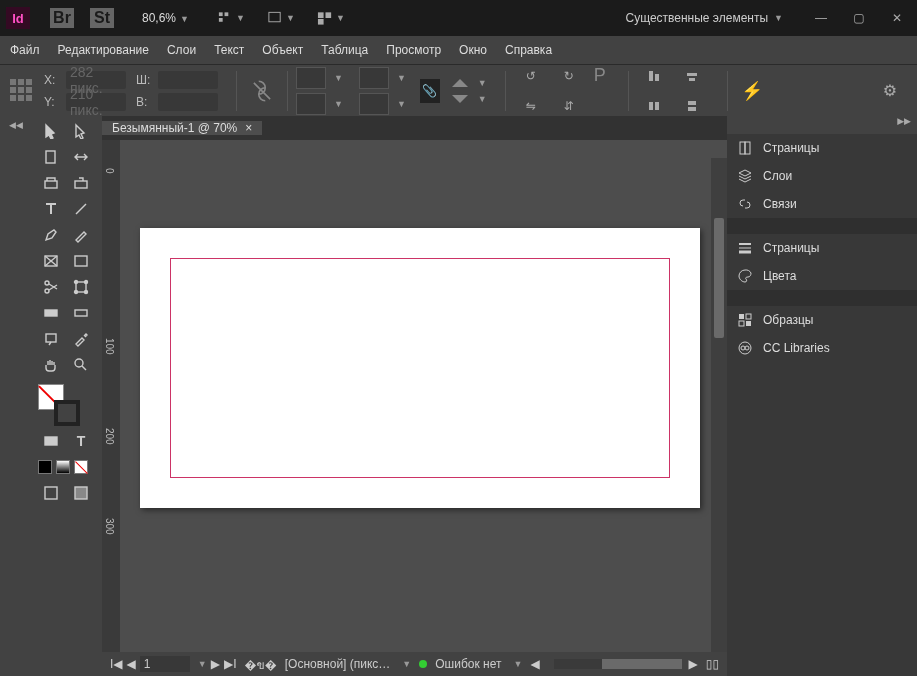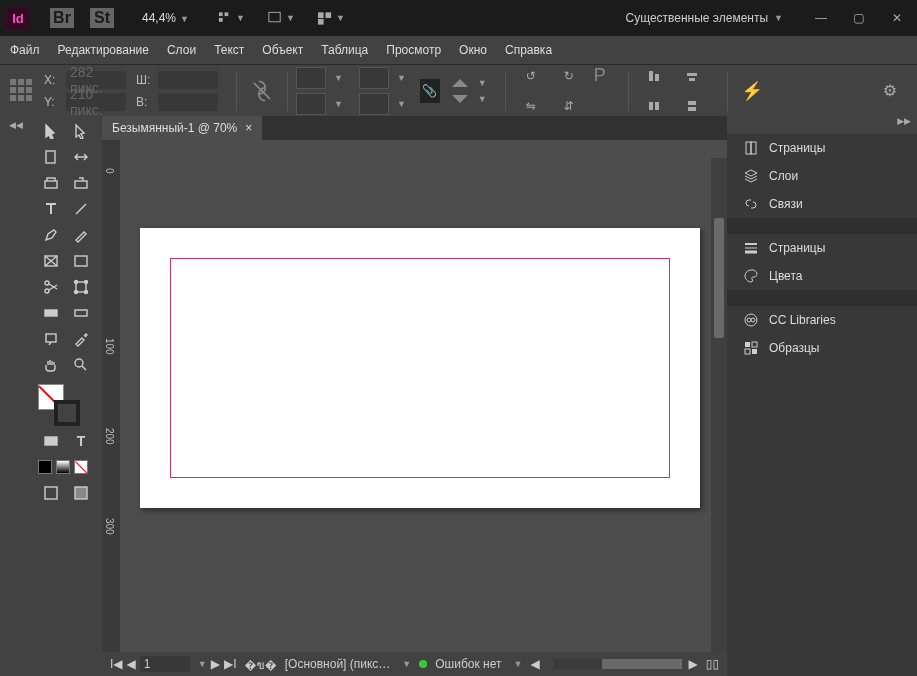--- a/index.html
+++ b/index.html
@@ -33,52 +33,52 @@
 .tool-row { display:flex; gap:4px; margin-bottom:4px; }
 .tool { width:26px; height:22px; display:flex; align-items:center; justify-content:center; }
 .tool svg { width:16px; height:16px; stroke:#ccc; fill:none; stroke-width:1.4; }
 .fillstroke { width:42px; height:42px; position:relative; margin:4px 0; }
 .fillstroke .fill { position:absolute; width:26px; height:26px; background:#fff; border:1px solid #888; }
 .fillstroke .fill .diag { position:absolute; width:140%; height:2px; background:#e00; transform:rotate(45deg); top:50%; left:-20%; }
 .fillstroke .stroke { position:absolute; right:0; bottom:0; width:26px; height:26px; border:4px solid #222; background:#424242; }
 .tiny-row { display:flex; gap:4px; margin-top:4px; }
 .tiny-row .sw { width:14px; height:14px; border:1px solid #777; }
 .canvas-zone { flex:1; display:flex; flex-direction:column; background:#4d4d4d; position:relative; }
-.doc-tab { height:24px; background:#323232; display:flex; }
+.doc-tab { height:24px; background:#323232; display:flex;align-items:center; }
 .doc-tab .tab { background:#4d4d4d; padding:0 10px; display:flex; align-items:center; color:#ddd; gap:8px; }
 .ruler-h { height:18px; background:#3a3a3a; display:flex; margin-left:18px; position:relative; overflow:hidden; }
 .doc-scroll { flex:1; display:flex; overflow:hidden; }
 .ruler-v { width:18px; background:#3a3a3a; position:relative; }
 .ruler-v .tick { position:absolute; left:2px; color:#bbb; font-size:10px; writing-mode:vertical-lr; }
 .page-area { flex:1; background:#4d4d4d; position:relative; }
 .page { position:absolute; background:#fff; box-shadow:2px 2px 6px rgba(0,0,0,.5); }
 .margin { position:absolute; border:1px solid #c36; }
 .scrollbar-v { width:16px; background:#3f3f3f; }
 .scrollbar-v .thumb { width:10px; height:120px; background:#6a6a6a; margin:60px auto; border-radius:2px; }
 .statusbar { height:24px; background:#424242; display:flex; align-items:center; padding:0 8px; gap:8px; color:#ccc; }
 .statusbar .pgnav { display:flex; align-items:center; gap:4px; }
 .statusbar .pgbox { width:50px; height:16px; background:#383838; display:flex; align-items:center; padding:0 4px; }
 .green-dot { width:8px; height:8px; background:#3c3; border-radius:50%; }
 .scrollbar-h { flex:1; height:10px; background:#3a3a3a; margin:0 6px; position:relative; }
 .scrollbar-h .thumb { position:absolute; height:10px; width:80px; background:#6a6a6a; left:40%; }
 .panelcol { width:190px; background:#383838; display:flex; flex-direction:column; }
 .panelcol .collapse { height:18px; text-align:right; padding-right:6px; color:#aaa; font-size:9px; background:#424242;}
-.panel-item { height:28px; display:flex; align-items:center; padding:0 16px; gap:10px; color:#ddd; }
+.panel-item { height:28px; display:flex; align-items:center; padding:0 10px; gap:10px; color:#ddd; }
 .panel-item svg { width:16px; height:16px; }
 .panel-gap { height:16px; background:#2f2f2f; }
 .ctrl-box { width:30px; height:22px; background:#383838; border:1px solid #555; }
 </style>
 </head>
 <body>
 
 <div class="titlebar">
   <div class="id-logo">Id</div>
   <div class="sq-badge">Br</div>
   <div class="sq-badge">St</div>
-  <span class="zoom"><span>44,4%</span><span class="drop">▼</span></span>
+  <span class="zoom"><span>80,6%</span><span class="drop">▼</span></span>
   <div class="tb-ico">
       <svg viewBox="0 0 16 16">
         <rect x="2" y="2" width="4" height="4" fill="#aaa"></rect>
         <rect x="2" y="8" width="4" height="4" fill="#aaa"></rect>
         <rect x="8" y="2" width="4" height="4" fill="#aaa"></rect>
       </svg>
       <span class="drop">▼</span>
     </div>
   <div class="tb-ico">
       <svg viewBox="0 0 16 16">
@@ -503,29 +503,29 @@
     </div>
     <div class="panel-item">
       <svg viewBox="0 0 16 16">
           <path d="M8 2a6 6 0 00-6 6c0 3 3 6 6 6 2 0 2-2 1-3s0-2 2-2 3-2 3-4a6 6 0 00-6-3z" fill="none" stroke="#ccc"></path>
         </svg>
       <span>Цвета</span>
     </div>
     <div class="panel-gap"></div>
     <div class="panel-item">
       <svg viewBox="0 0 16 16">
-          <circle cx="8" cy="8" r="6" fill="none" stroke="#ccc"></circle>
-          <circle cx="6" cy="8" r="2" fill="none" stroke="#ccc"></circle>
-          <circle cx="10" cy="8" r="2" fill="none" stroke="#ccc"></circle>
-        </svg>
-      <span>CC Libraries</span>
-    </div>
-    <div class="panel-item">
-      <svg viewBox="0 0 16 16">
           <rect x="2" y="2" width="5" height="5" fill="#ccc"></rect>
           <rect x="9" y="2" width="5" height="5" fill="none" stroke="#ccc"></rect>
           <rect x="2" y="9" width="5" height="5" fill="none" stroke="#ccc"></rect>
           <rect x="9" y="9" width="5" height="5" fill="#ccc"></rect>
         </svg>
       <span>Образцы</span>
     </div>
+    <div class="panel-item">
+      <svg viewBox="0 0 16 16">
+          <circle cx="8" cy="8" r="6" fill="none" stroke="#ccc"></circle>
+          <circle cx="6" cy="8" r="2" fill="none" stroke="#ccc"></circle>
+          <circle cx="10" cy="8" r="2" fill="none" stroke="#ccc"></circle>
+        </svg>
+      <span>CC Libraries</span>
+    </div>
   </div>
 </div>
 
 </body></html>

